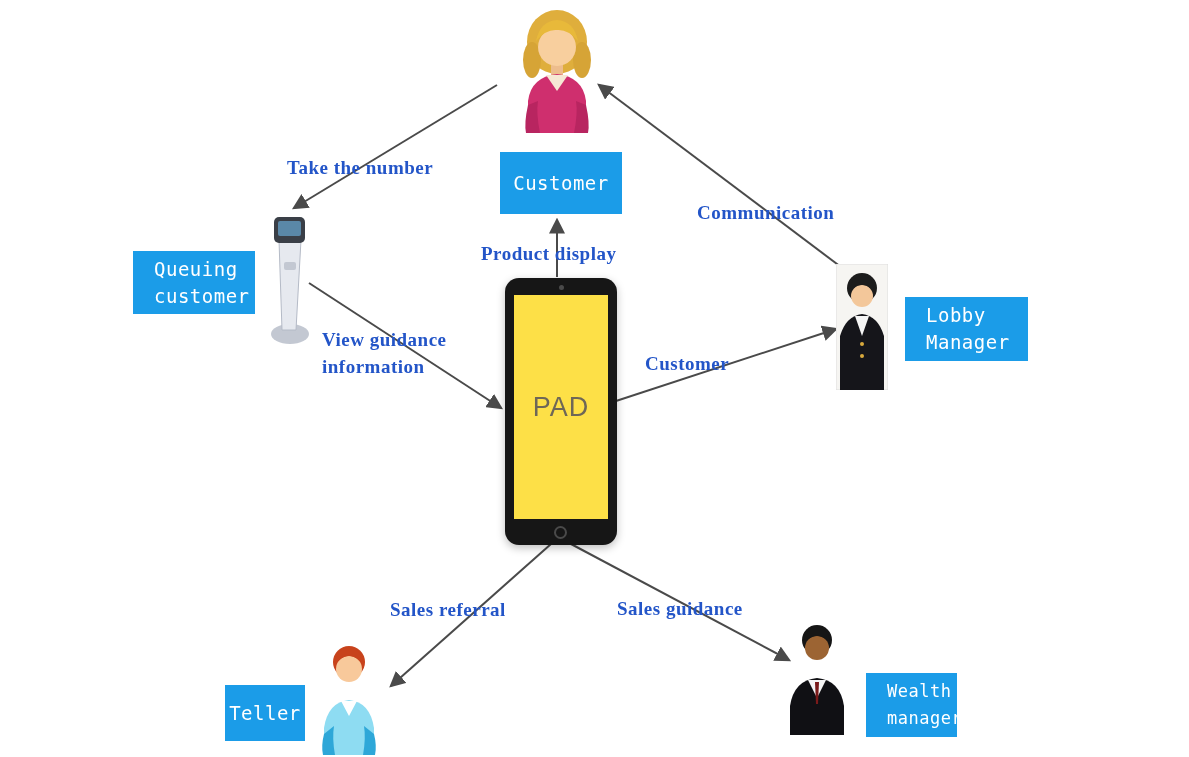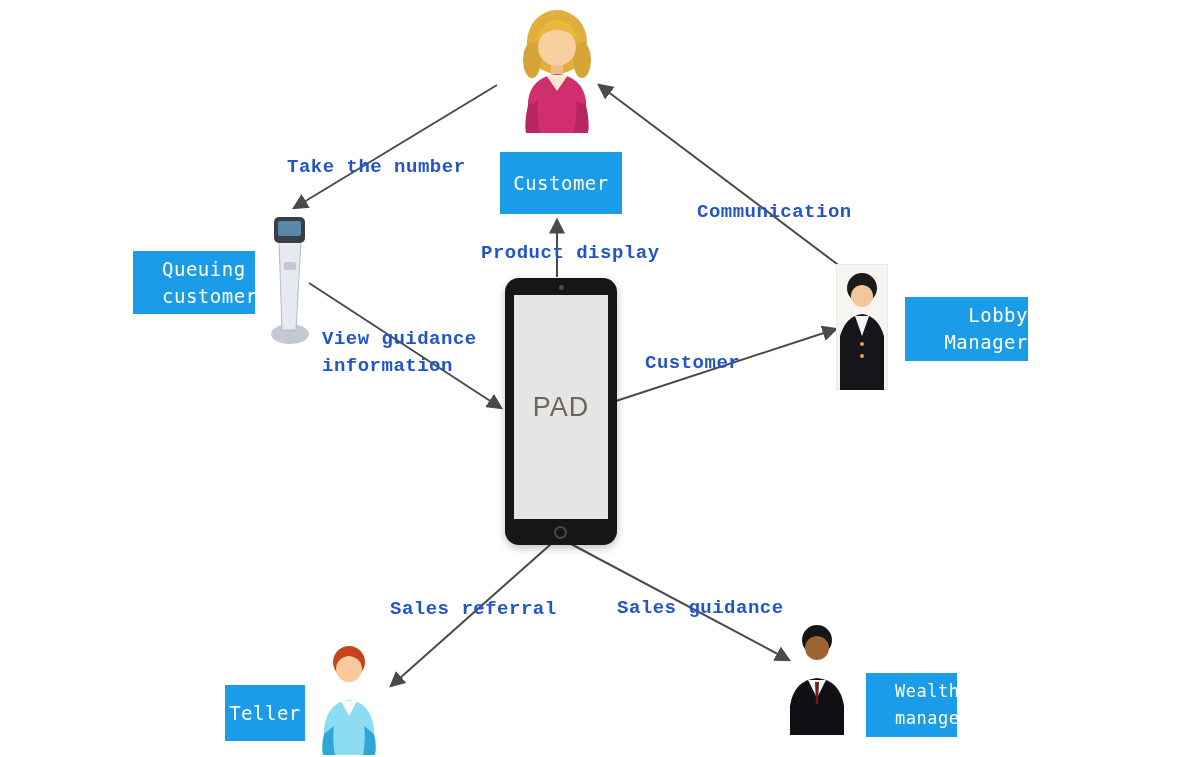--- a/index.html
+++ b/index.html
@@ -12,21 +12,21 @@
     font-family: "DejaVu Sans Mono", monospace;
   }
   .arrow-layer {
     position: absolute;
     left: 0; top: 0;
     width: 1189px; height: 757px;
     pointer-events: none;
   }
   .edge-label {
     position: absolute;
-    font-family: Liberation Mono, monospace;
+    font-family: Liberation Serif, serif;
     font-size: 19px;
     font-weight: 600;
     color: var(--label-text, #2355c8);
     letter-spacing: 0.5px;
     white-space: nowrap;
     line-height: 27px;
   }
   .node-box {
     position: absolute;
     background: var(--box-bg, #1b9ce8);
@@ -35,37 +35,37 @@
     font-size: 19px;
     font-weight: 500;
     display: flex;
     flex-direction: column;
     justify-content: center;
     line-height: 27px;
     letter-spacing: 0.5px;
     box-sizing: border-box;
   }
   .node-box.centered { align-items: center; }
-  .node-box.padded { padding-left: 29px; }
+  .node-box.padded { padding-left: 21px; }
   .figure { position: absolute; }
   .figure svg { display: block; width: 100%; height: 100%; }
 
   
   .pad {
     position: absolute;
     left: 505px; top: 278px;
     width: 112px; height: 267px;
     background: #161616;
     border-radius: 14px;
     box-shadow: 0 3px 8px rgba(0,0,0,0.25);
   }
   .pad .screen {
     position: absolute;
     left: 9px; right: 9px; top: 17px; bottom: 26px;
-    background: #e5e5e5;
+    background: #fde047;
     display: flex;
     align-items: center;
     justify-content: center;
   }
   .pad .pad-label {
     font-family: "Liberation Sans", sans-serif;
     font-size: 27px;
     font-weight: 500;
     color: var(--pad-text, #6e6757);
     letter-spacing: 1px;
@@ -148,21 +148,21 @@
       <circle cx="26" cy="24" r="15" fill="#1c1c1c"></circle>
       <circle cx="26" cy="32" r="11" fill="#f3c79a"></circle>
       <path d="M13,30 Q15,12 26,11 Q37,12 39,30 Q33,20 26,21 Q19,20 13,30 Z" fill="#1c1c1c"></path>
       <path d="M4,126 L4,72 Q10,52 26,50 Q42,52 48,72 L48,126 Z" fill="#15151a"></path>
       <path d="M19,52 L26,72 L33,52 Z" fill="#f5f5f5"></path>
       <circle cx="26" cy="80" r="2" fill="#d8a93c"></circle>
       <circle cx="26" cy="92" r="2" fill="#d8a93c"></circle>
     </svg>
   </div>
 
-  <div class="node-box padded" style="left:905px; top:297px; width:123px; height:64px;text-align:right;">
+  <div class="node-box padded" style="left:905px; top:297px; width:123px; height:64px;">
     <span>Lobby</span>
     <span>Manager</span>
   </div>
 
   <div class="pad">
     <div class="camera"></div>
     <div class="screen">
       <span class="pad-label">PAD</span>
     </div>
     <div class="home-btn"></div>

